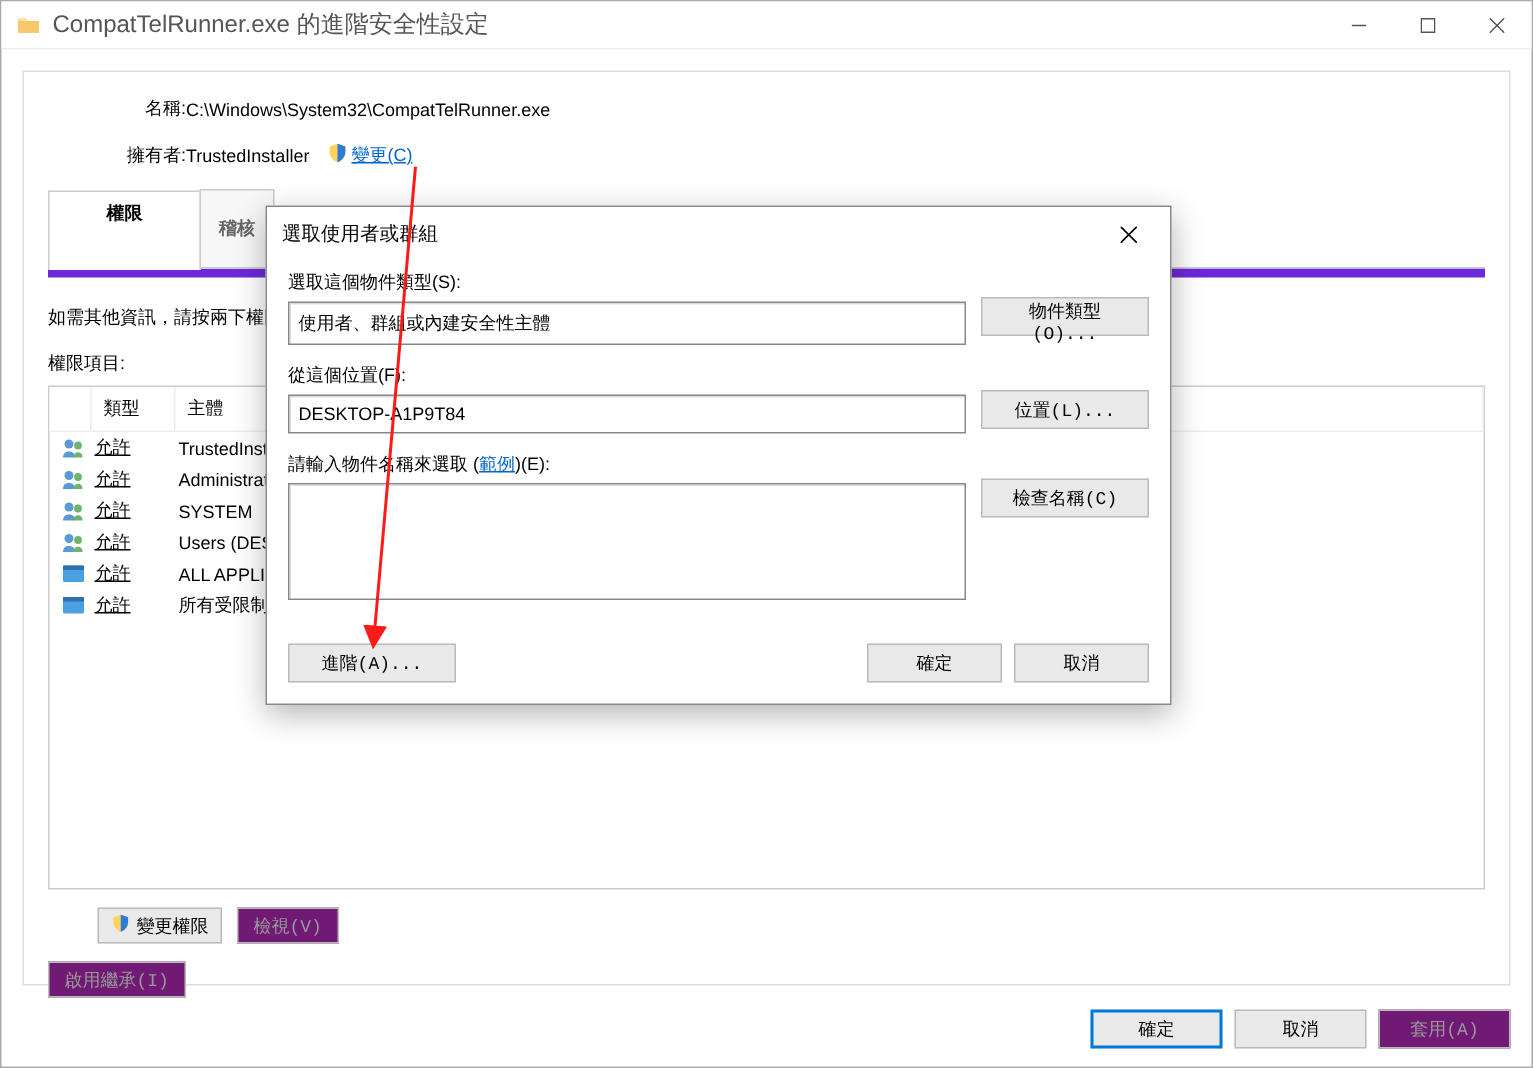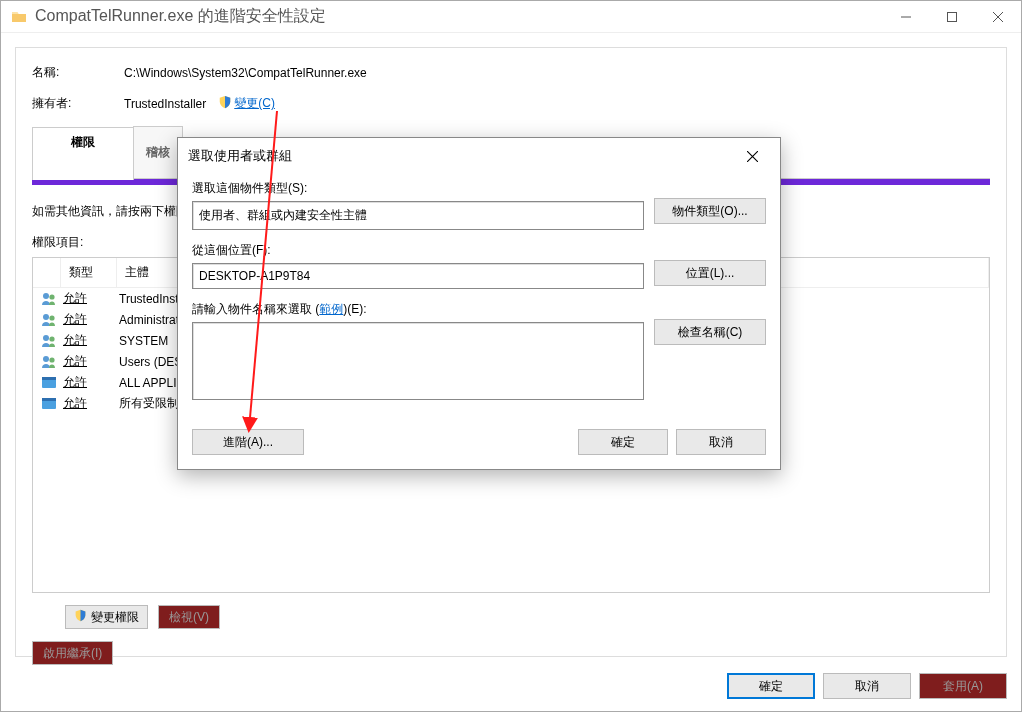--- a/index.html
+++ b/index.html
@@ -10,21 +10,21 @@
   .titlebar { height:32px; display:flex; align-items:center; background:#fff; color:#555; border-bottom:1px solid #eee;}
   .titlebar .folder-icon { width:16px; height:16px; margin:0 8px 0 10px; }
   .titlebar .title { flex:1; font-size:16px; color:#555;}
   .win-btns { display:flex; }
   .win-btn { width:46px; height:32px; display:flex; align-items:center; justify-content:center; color:#555; }
   .win-btn svg { width:10px; height:10px; }
 
   .content { position:absolute; left:14px; top:46px; right:14px; bottom:54px; border:1px solid #ddd; padding:16px 16px 12px 16px; background:#fff;}
 
   .row { display:flex; align-items:center; margin-bottom:14px; }
-  .lbl { width:92px; }
+  .lbl { width:92px;text-align:right; }
   .shield { display:inline-block; vertical-align:middle; margin-right:2px; }
   .link { color:#0066cc; text-decoration:underline; cursor:pointer; }
 
   
   .tabs { display:flex; border-bottom:6px solid #6d28d9; margin-top:6px;font-weight:bold; }
   .tab { padding:6px 38px; border:1px solid #ccc; border-bottom:none; background:#fff; position:relative; top:1px; margin-right:-1px; }
   .tab.active { background:#fff; }
   .tab.inactive { background:#f7f7f7; color:#666; border-bottom:1px solid #ccc; top:0; cursor:default;}
   .tab-extra { flex:1; border-bottom:1px solid #ccc;}
 
@@ -36,22 +36,22 @@
   .perm-head > div { padding:6px 8px; border-right:1px solid #eee; }
   .col-icon { width:28px; }
   .col-type { width:56px; }
   .col-principal { flex:1; }
   .perm-row { display:flex; align-items:center; padding:2px 0 2px 8px; }
   .perm-row .ic { width:22px; display:flex; align-items:center;}
   .perm-row .allow { width:56px;text-decoration:underline; }
   .perm-row .principal { flex:1; }
   .pico { width:16px; height:16px; }
 
-  .btn { height:24px; padding:0 10px; background:#e9e9e9; border:1px solid #bbb; cursor:pointer; font-family:Liberation Sans, sans-serif; font-size:12px;}
-  .btn:disabled { color:#999; background:#7f1d1d; }
+  .btn { height:24px; padding:0 10px; background:#e9e9e9; border:1px solid #bbb; cursor:pointer; font-family:Liberation Mono, monospace; font-size:12px;}
+  .btn:disabled { color:#999; background:#701a75; }
   .btn.shielded { display:inline-flex; align-items:center; gap:4px; padding:0 8px;}
   .below-btns { margin-top:12px; display:flex; gap:10px;margin-left:33px;}
   .inherit-btn { margin-top:12px;}
 
   
   .main-btns { position:absolute; right:14px; bottom:12px; display:flex; gap:8px;}
   .main-btns .btn { width:88px; height:26px;}
   .main-btns .btn.primary { border:2px solid #0078d7; background:#e9e9e9;}
 
   

